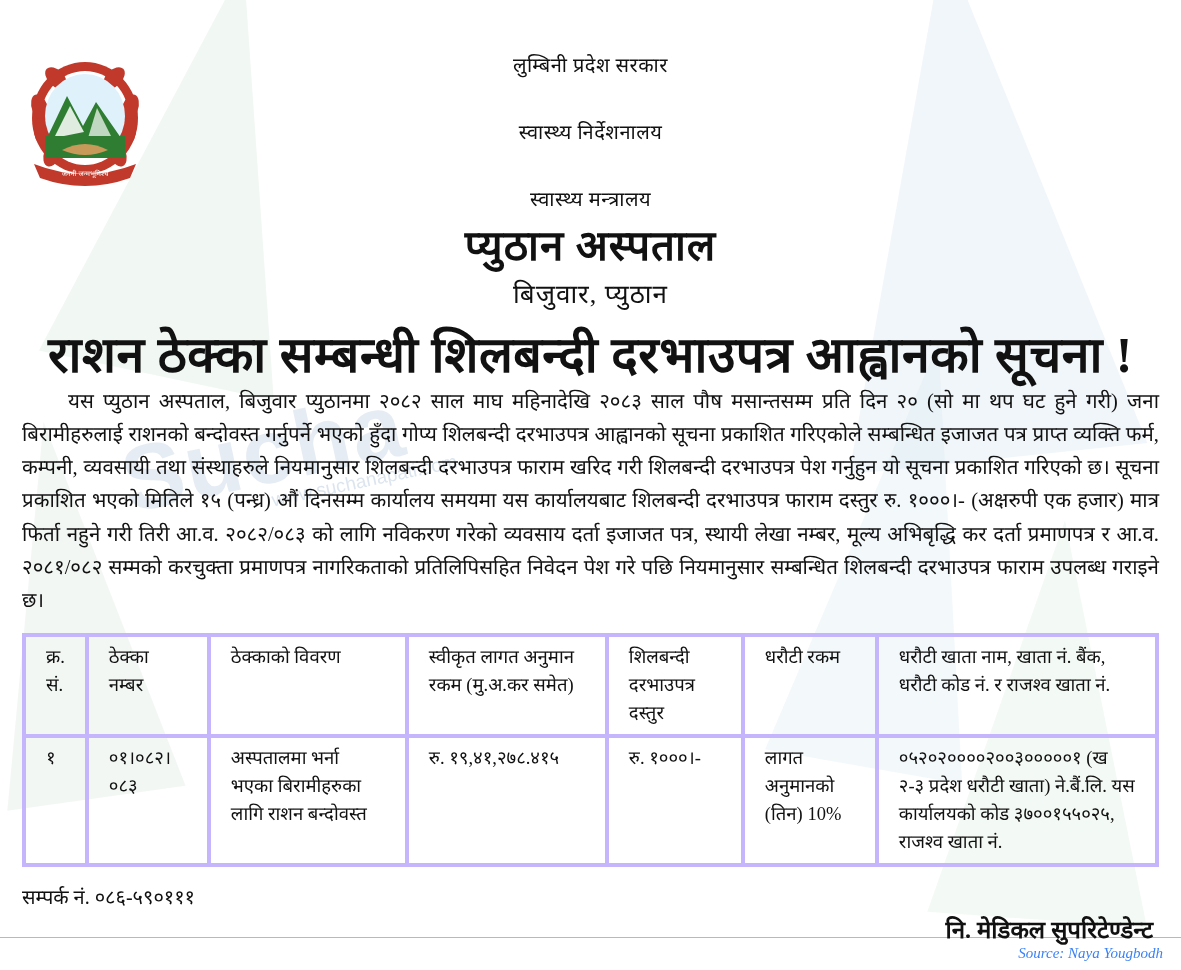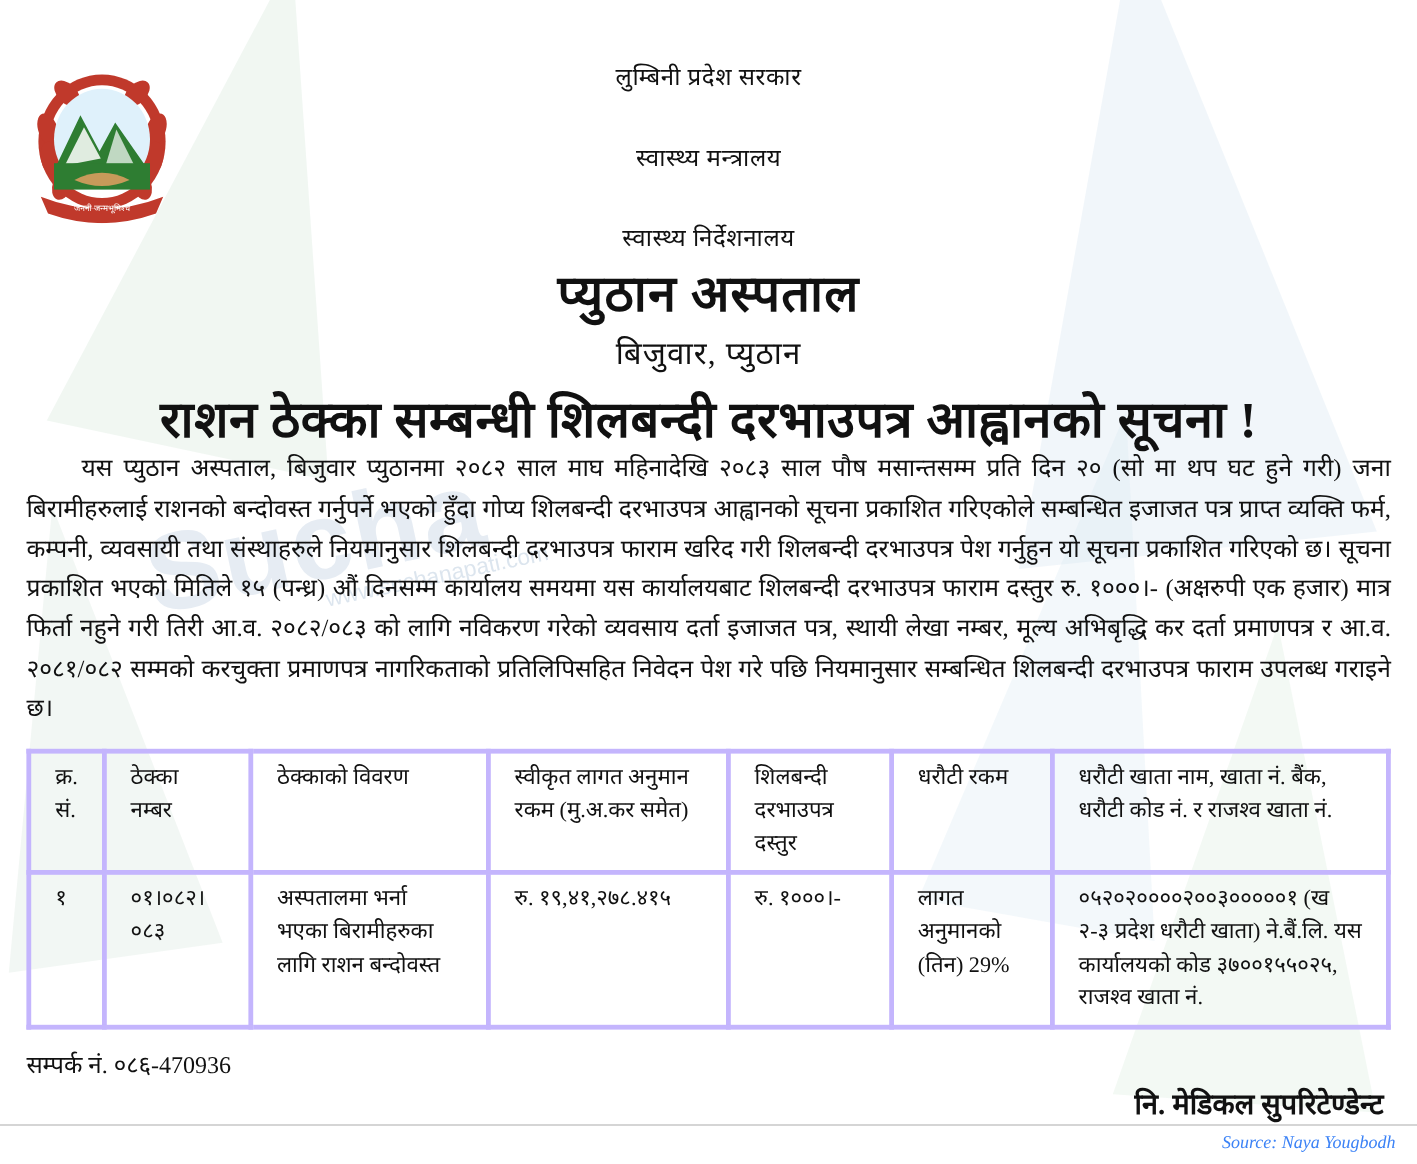--- a/index.html
+++ b/index.html
@@ -122,21 +122,21 @@
     line-height: 1.1;
   }
   .hospital-addr {
     font-size: 26px;
     margin-top: 6px;
     letter-spacing: 1px;
   }
 
   .notice-title {
     text-align: center;
-    font-size: 42px;
+    font-size: 50px;
     font-weight: bold;
     margin-top: 16px;
     letter-spacing: .5px;
     line-height: 1.15;
   }
   .pub-date {
     text-align: center;
     font-size: 19px;
     margin-top: 10px;
     text-decoration: underline;
@@ -251,22 +251,22 @@
 
       <rect x="19" y="80" width="80" height="22" fill="#2e7d32"></rect>
 
       <path d="M36 94 q23 -12 46 0 q-23 10 -46 0 z" fill="#c79a5a"></path>
 
       <path d="M8 108 q51 20 102 0 l-6 14 q-45 16 -90 0 z" fill="#c0392b"></path>
       <text x="59" y="120" font-size="7" fill="#ffffff" text-anchor="middle" font-family="'Liberation Sans',sans-serif">जननी जन्मभूमिश्च</text>
     </svg>
 
     <div class="gov-line">लुम्बिनी प्रदेश सरकार</div>
+    <div class="gov-line">स्वास्थ्य निर्देशनालय</div>
     <div class="gov-line">स्वास्थ्य मन्त्रालय</div>
-    <div class="gov-line">स्वास्थ्य निर्देशनालय</div>
     <div class="hospital-name">प्युठान अस्पताल</div>
     <div class="hospital-addr">बिजुवार,  प्युठान</div>
   </div>
 
   <div class="notice-title">राशन ठेक्का सम्बन्धी शिलबन्दी दरभाउपत्र आह्वानको सूचना !</div>
 
   <div class="body-text"><span class="indent"></span><span>यस प्युठान अस्पताल, बिजुवार प्युठानमा २०८२ साल माघ महिनादेखि २०८३ साल पौष मसान्तसम्म प्रति दिन २० (सो मा थप घट हुने गरी) जना बिरामीहरुलाई राशनको बन्दोवस्त गर्नुपर्ने भएको हुँदा गोप्य शिलबन्दी दरभाउपत्र आह्वानको सूचना प्रकाशित गरिएकोले सम्बन्धित इजाजत पत्र प्राप्त व्यक्ति फर्म, कम्पनी, व्यवसायी तथा संस्थाहरुले नियमानुसार शिलबन्दी दरभाउपत्र फाराम खरिद गरी शिलबन्दी दरभाउपत्र पेश गर्नुहुन यो सूचना प्रकाशित गरिएको छ। सूचना प्रकाशित भएको मितिले १५ (पन्ध्र) औं दिनसम्म कार्यालय समयमा यस कार्यालयबाट शिलबन्दी दरभाउपत्र फाराम दस्तुर रु. १०००।- (अक्षरुपी एक हजार) मात्र फिर्ता नहुने गरी तिरी आ.व. २०८२/०८३ को लागि नविकरण गरेको व्यवसाय दर्ता इजाजत पत्र, स्थायी लेखा नम्बर, मूल्य अभिबृद्धि कर दर्ता प्रमाणपत्र र आ.व. २०८१/०८२ सम्मको करचुक्ता प्रमाणपत्र नागरिकताको प्रतिलिपिसहित निवेदन पेश गरे पछि नियमानुसार सम्बन्धित शिलबन्दी दरभाउपत्र फाराम उपलब्ध गराइने छ।</span></div>
 
   <table class="notice-table">
     <thead>
@@ -280,27 +280,27 @@
         <th class="col-acct">धरौटी खाता नाम, खाता नं. बैंक, धरौटी कोड नं. र राजश्व खाता नं.</th>
       </tr>
     </thead>
     <tbody>
       <tr>
         <td>१</td>
         <td>०१।०८२।०८३</td>
         <td>अस्पतालमा भर्ना भएका बिरामीहरुका लागि राशन बन्दोवस्त</td>
         <td>रु. १९,४१,२७८.४१५</td>
         <td>रु. १०००।-</td>
-        <td>लागत अनुमानको (तिन) 29%</td>
+        <td>लागत अनुमानको (तिन) 10%</td>
         <td>०५२०२००००२००३०००००१ (ख २-३ प्रदेश धरौटी खाता) ने.बैं.लि. यस कार्यालयको कोड ३७००१५५०२५, राजश्व खाता नं.</td>
       </tr>
     </tbody>
   </table>
 
   <div class="footer">
-    <div>सम्पर्क नं. ०८६-470936</div>
+    <div>सम्पर्क नं. ०८६-५९०१११</div>
     <div class="sign">नि. मेडिकल सुपरिटेण्डेन्ट</div>
   </div>
 
 </div>
 
 <div class="bottom-rule"></div>
 <div class="source-bar">Source: Naya Yougbodh</div>
 
 </body></html>

